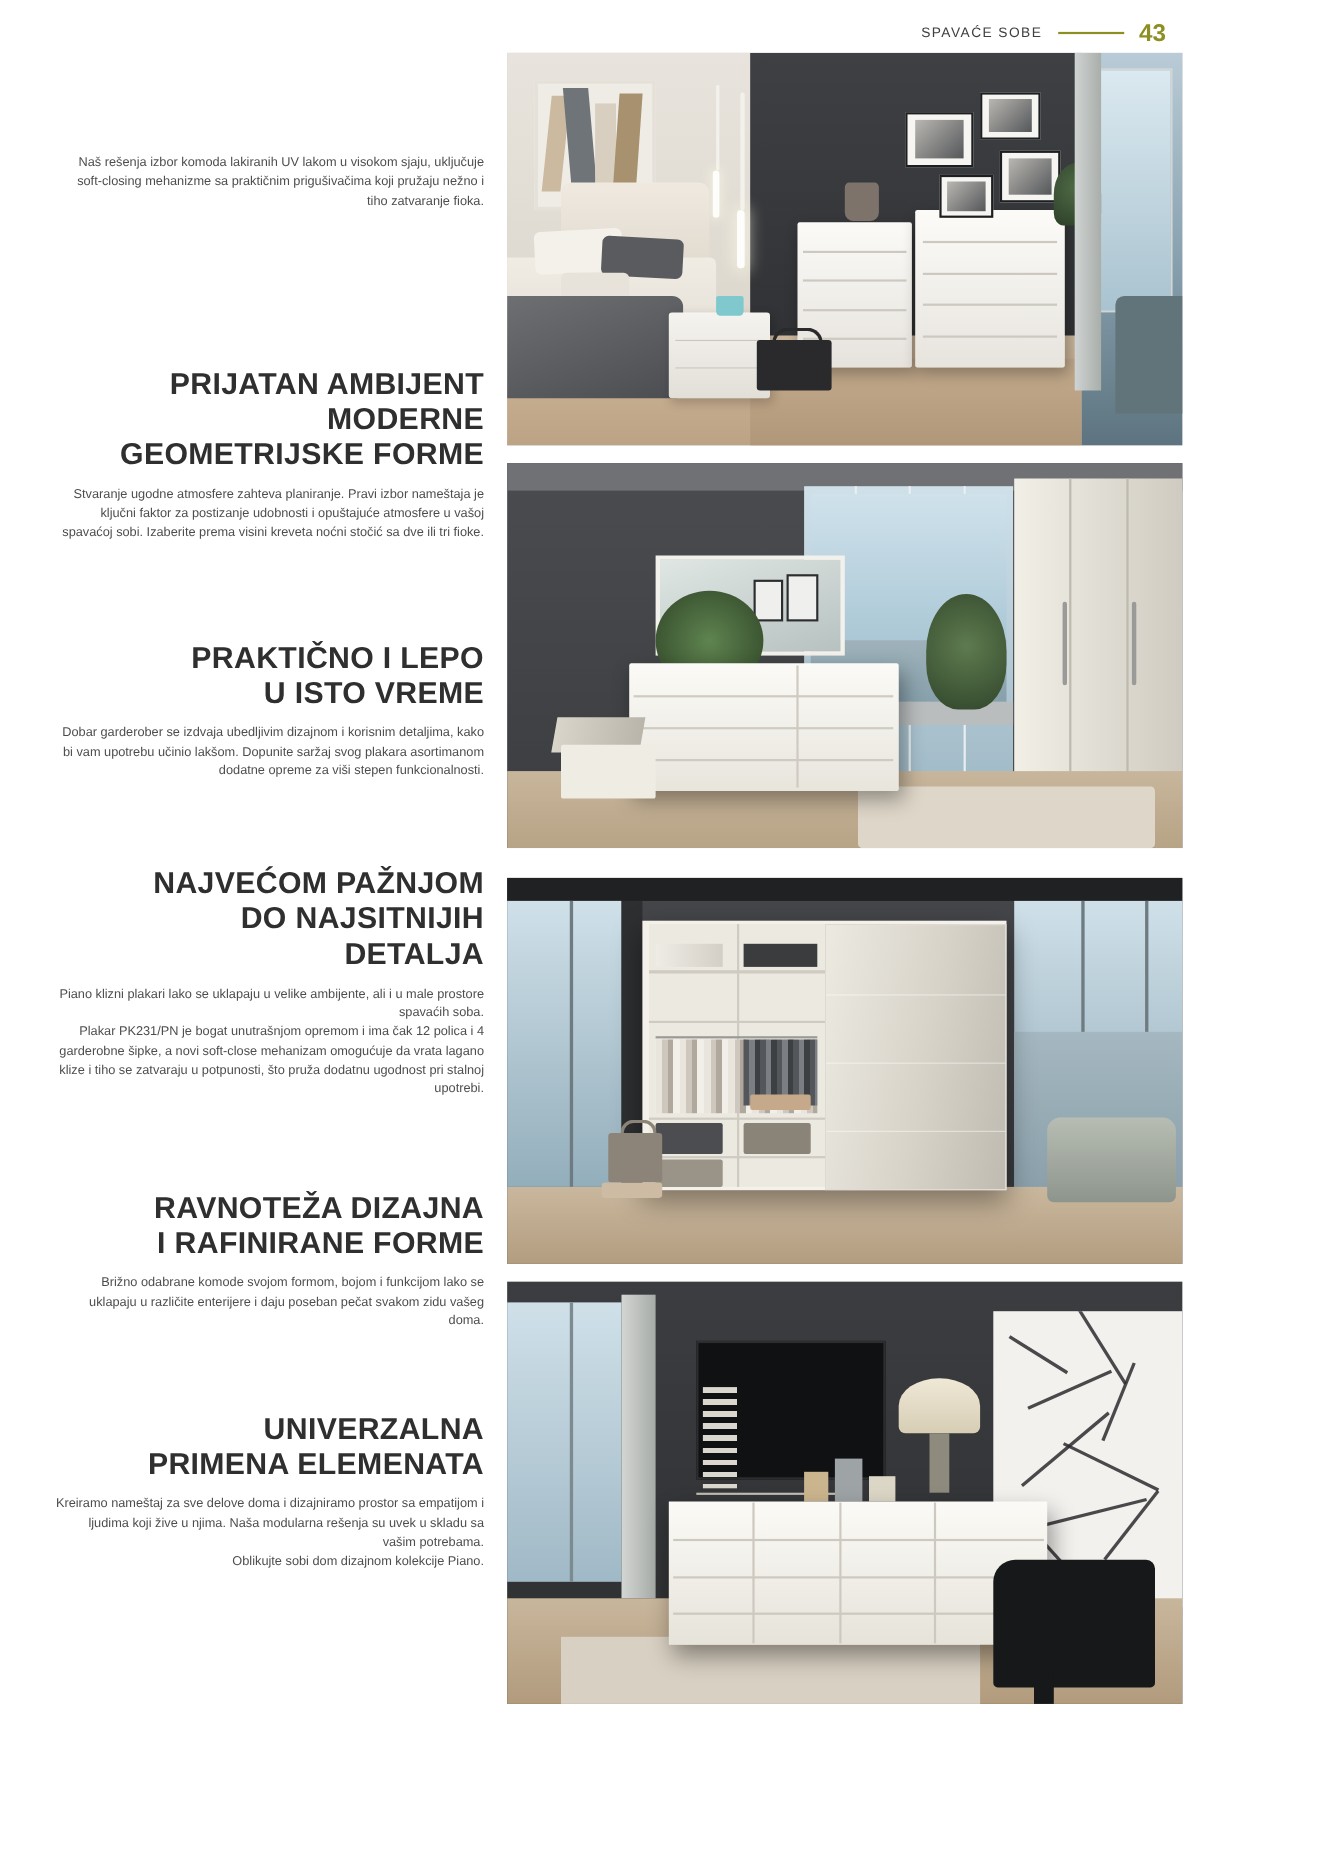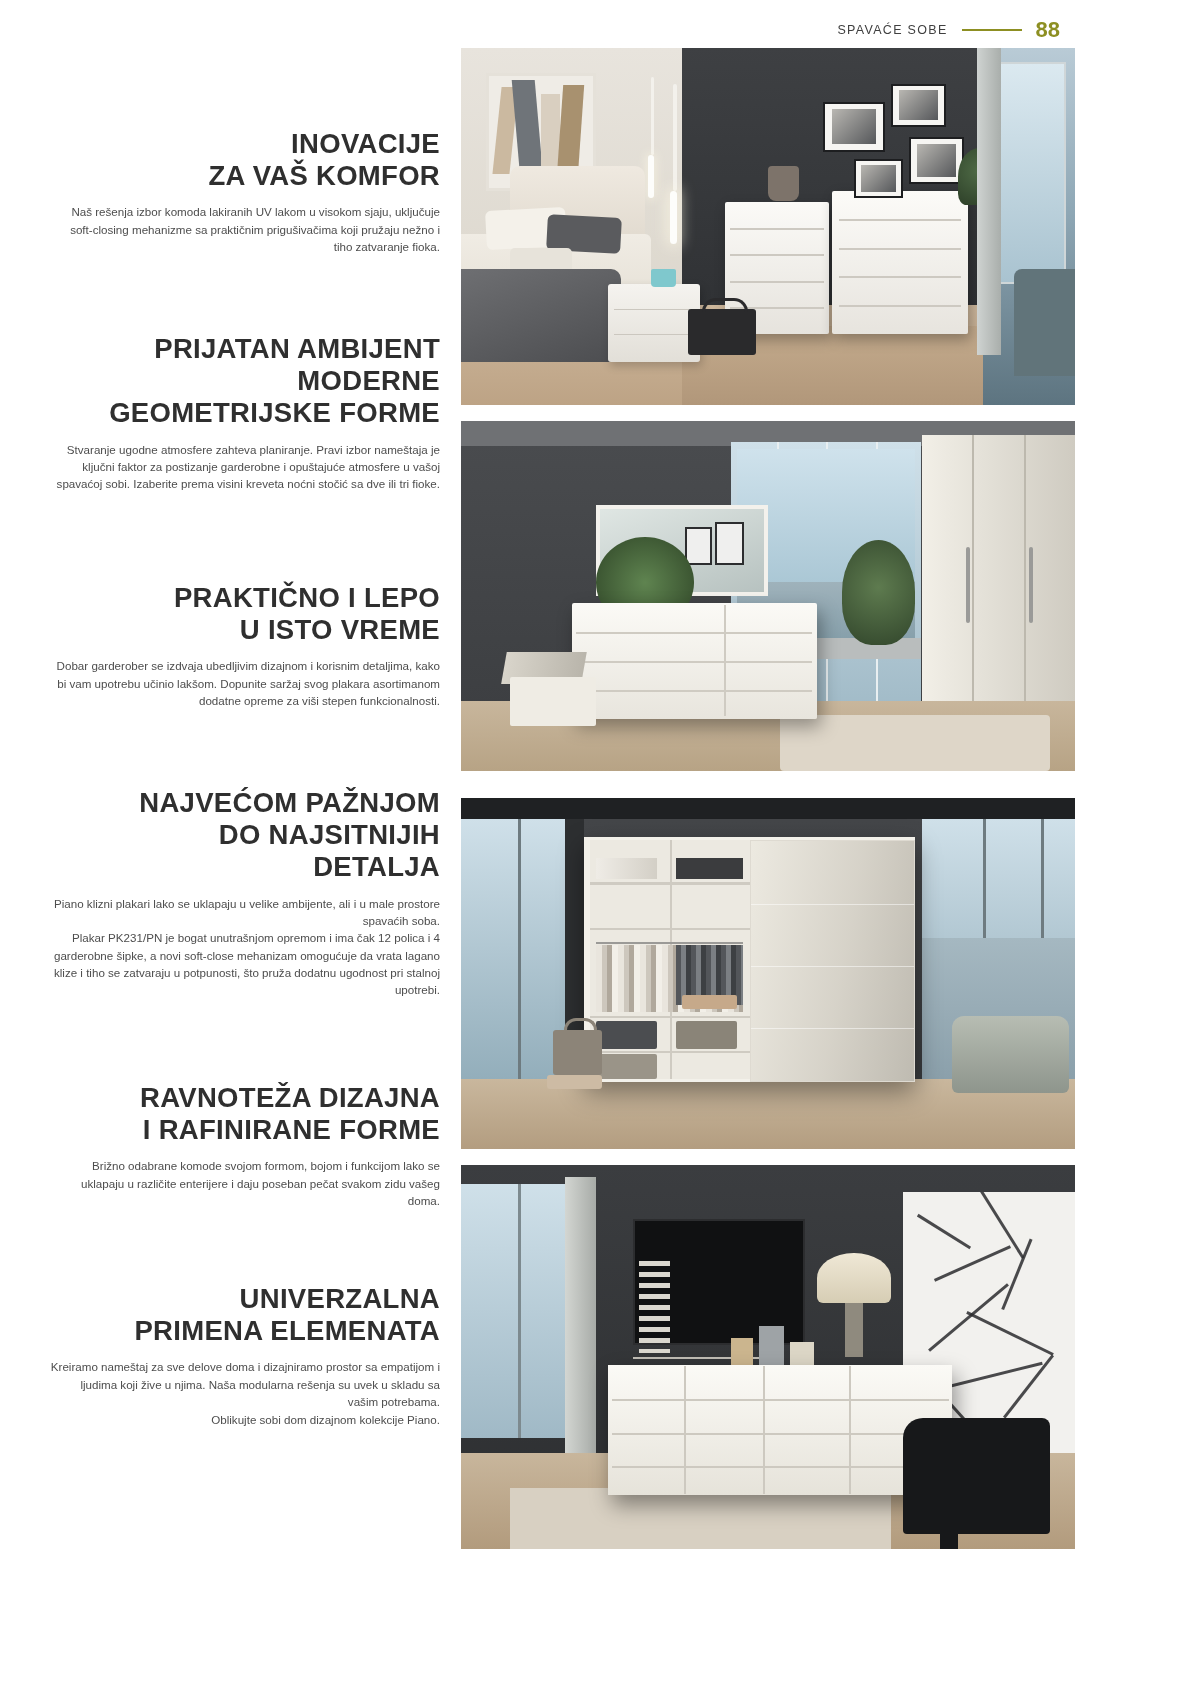--- a/index.html
+++ b/index.html
@@ -274,36 +274,34 @@
   .p4-objs i:nth-child(3){ left:60%; width:24%; height:60%; background:#dcd6c6; }
   .p4-chair { position:absolute; left:72%; top:66%; width:24%; height:30%; background:#17181a; border-radius:20px 8px 4px 4px; }
   .p4-chairLeg { position:absolute; left:78%; top:92%; width:3%; height:8%; background:#17181a; }
 </style>
 </head>
 <body>
 
 <div class="page-header">
   <span class="header-label">SPAVAĆE SOBE</span>
   <span class="header-rule"></span>
-  <span class="header-page-number">88</span>
+  <span class="header-page-number">43</span>
 </div>
 
 <div class="text-column">
 
   <section class="block" id="block-1">
-    <h2 style="white-space: pre-line;">INOVACIJE
-ZA VAŠ KOMFOR</h2>
     <p>Naš rešenja izbor komoda lakiranih UV lakom u visokom sjaju, uključuje  soft-closing mehanizme sa praktičnim prigušivačima koji pružaju nežno i tiho zatvaranje fioka.</p>
   </section>
 
   <section class="block" id="block-2">
     <h2 style="white-space: pre-line;">PRIJATAN AMBIJENT
 MODERNE
 GEOMETRIJSKE FORME</h2>
-    <p>Stvaranje ugodne atmosfere zahteva planiranje. Pravi izbor nameštaja je ključni faktor za postizanje garderobne i opuštajuće atmosfere u vašoj spavaćoj sobi. Izaberite prema visini kreveta noćni stočić sa dve ili tri fioke.</p>
+    <p>Stvaranje ugodne atmosfere zahteva planiranje. Pravi izbor nameštaja je ključni faktor za postizanje udobnosti i opuštajuće atmosfere u vašoj spavaćoj sobi. Izaberite prema visini kreveta noćni stočić sa dve ili tri fioke.</p>
   </section>
 
   <section class="block" id="block-3">
     <h2 style="white-space: pre-line; text-align: right;">PRAKTIČNO I LEPO
 U ISTO VREME</h2>
     <p>Dobar garderober se izdvaja ubedljivim dizajnom i korisnim detaljima, kako bi vam upotrebu učinio lakšom. Dopunite saržaj svog plakara asortimanom dodatne opreme za viši stepen funkcionalnosti.</p>
   </section>
 
   <section class="block" id="block-4">
     <h2 style="white-space: pre-line;">NAJVEĆOM PAŽNJOM

